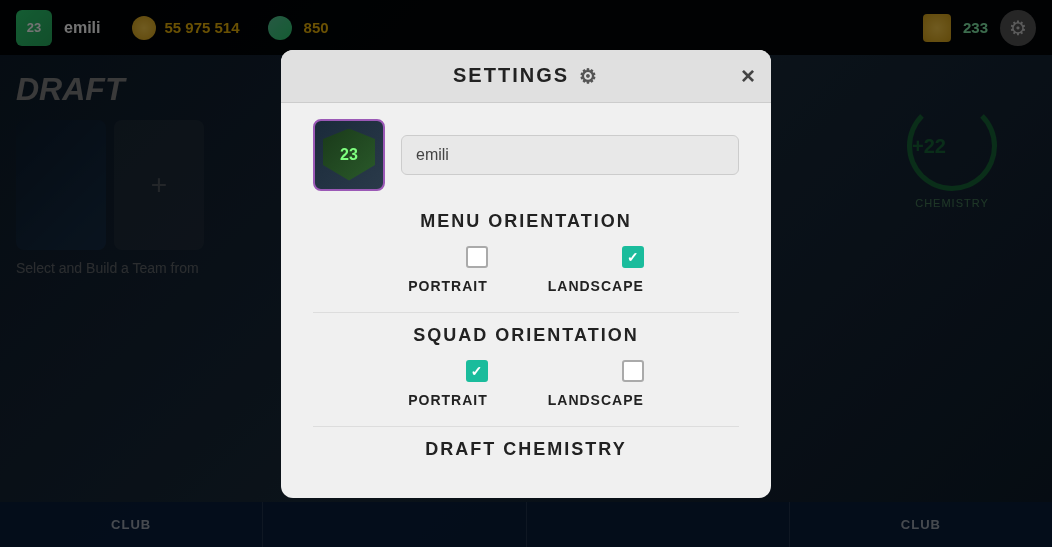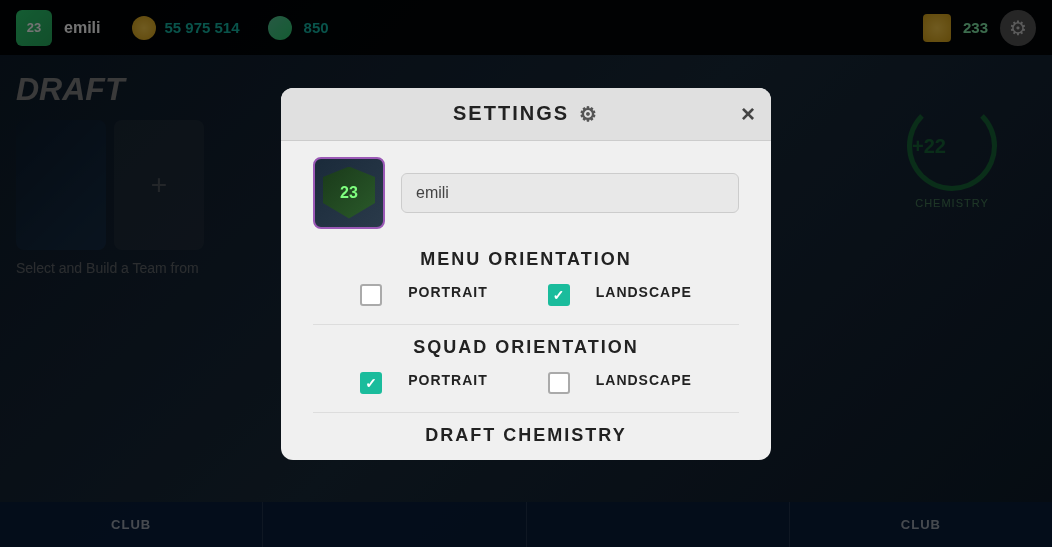--- a/index.html
+++ b/index.html
@@ -54,21 +54,21 @@
       align-items: center;
       gap: 8px;
       margin-left: 20px;
     }
     .coin-icon {
       width: 24px; height: 24px;
       background: radial-gradient(circle, #f7c948, #d4a017);
       border-radius: 50%;
     }
     .currency-val {
-      color: #14b8a6;
+      color: #eab308;
       font-size: 15px;
       font-weight: bold;
     }
     .nft-icon {
       width: 24px; height: 24px;
       background: linear-gradient(135deg, #56c596, #2ecc71);
       border-radius: 50%;
       margin-left: 16px;
     }
     .top-bar-spacer { flex: 1; }
@@ -195,20 +195,21 @@
     .modal {
       position: absolute;
       top: 50%;
       left: 50%;
       transform: translate(-50%, -50%);
       width: 490px;
       background: #f0f0f0;
       border-radius: 12px;
       z-index: 10;
       overflow: hidden;
+      padding-bottom: 24px;
     }
     .modal-header {
       background: #e0e0e0;
       padding: 14px 20px;
       display: flex;
       align-items: center;
       justify-content: center;
       position: relative;
       border-bottom: 1px solid #ccc;
     }
@@ -291,22 +292,23 @@
 
     
     .options-row {
       display: flex;
       justify-content: center;
       gap: 60px;
       margin-bottom: 18px;
     }
     .option-item {
       display: flex;
-      align-items: flex-start;
-      gap: 26px;
+      align-items: flex-end;
+      gap: 10px;
+      flex-direction: column;
     }
     .checkbox {
       width: 22px; height: 22px;
       border: 2px solid #aaa;
       border-radius: 3px;
       background: #fff;
       display: flex; align-items: center; justify-content: center;
       flex-shrink: 0;
     }
     .checkbox.checked {

